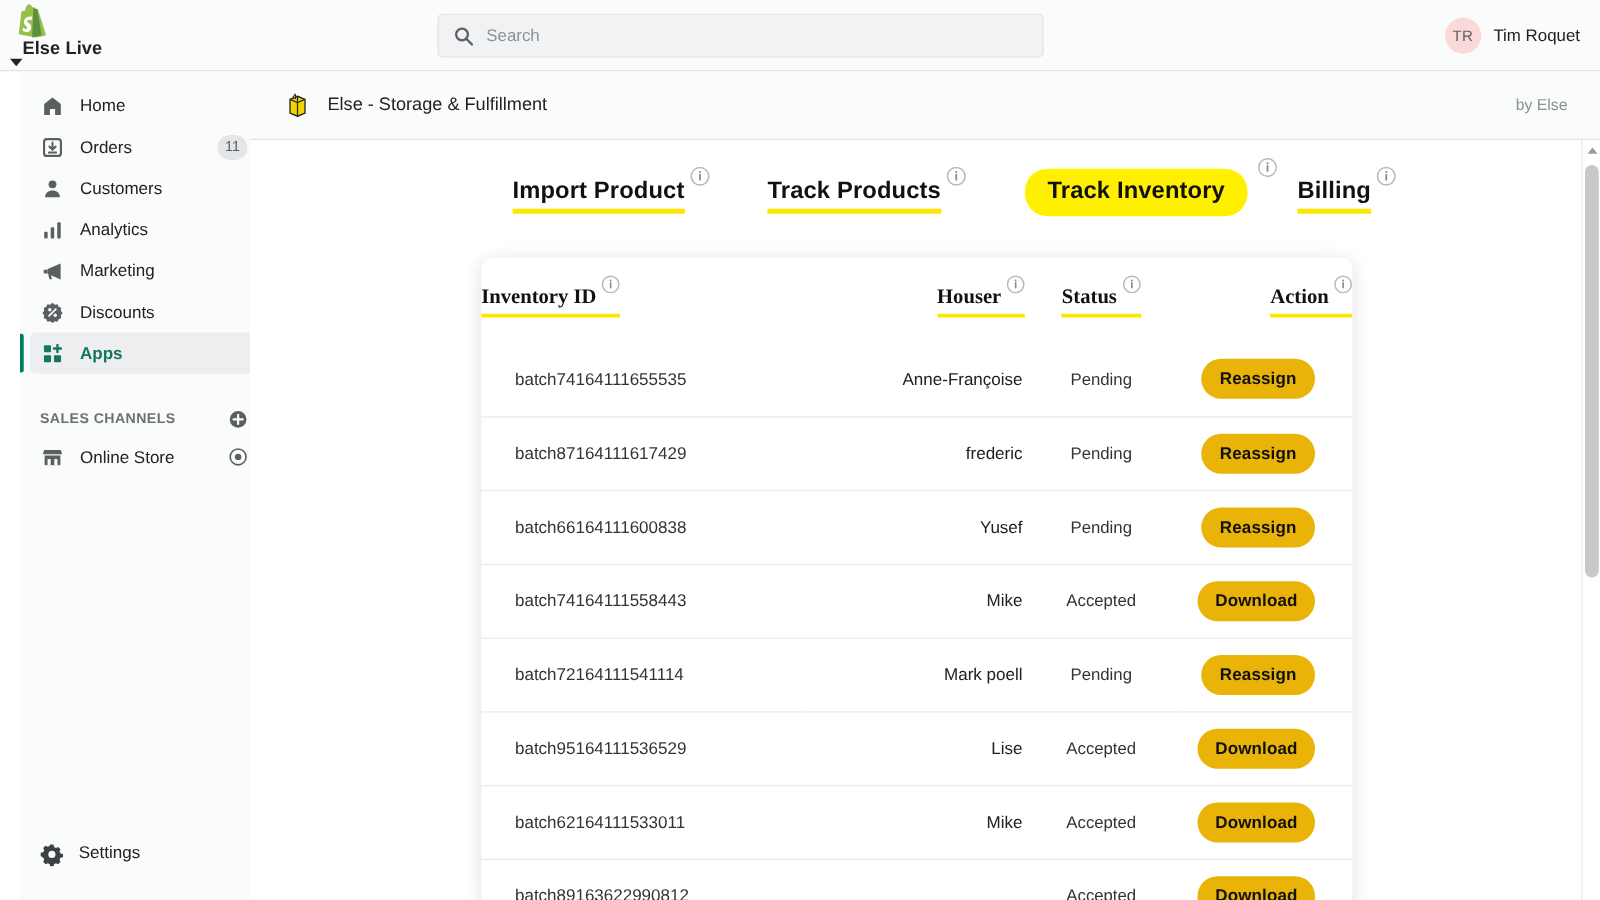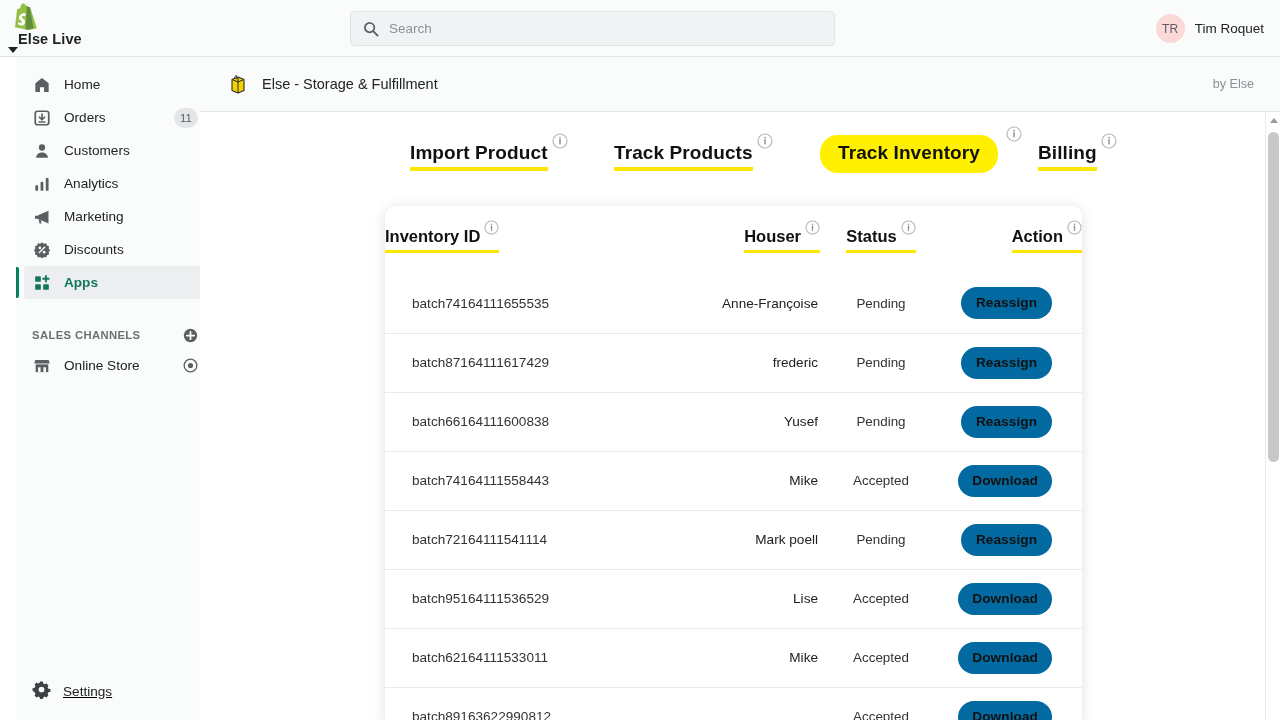--- a/index.html
+++ b/index.html
@@ -137,23 +137,22 @@
     color: #6d7175;
     letter-spacing: .35px;
     font-weight: 600;
   }
   .section-action { margin-left: auto; cursor: pointer; display: flex; }
 
   .settings-row {
     position: absolute;
     left: 0; bottom: 12px;
     width: 167px; height: 34px;
-    display: flex; align-items: center;
+    display: flex; align-items: flex-start;
     cursor: pointer;
-    text-decoration: underline;
   }
   .settings-row .nav-icon { margin-left: 16px; }
   .settings-row .nav-label { margin-left: 12px; font-size: 13.6px; color: #202223; }
 
   
   .app-header {
     position: absolute; left: 200px; top: 57px;
     width: 1080px; height: 55px;
     background: #fafbfb;
     border-bottom: 1px solid #e1e3e5;
@@ -253,20 +252,21 @@
     overflow: hidden;
   }
   .table { width: 100%; border-collapse: collapse; table-layout: fixed; }
   .table th {
     padding: 0;
     height: 68px;
     vertical-align: middle;
     font-weight: 700;
     font-size: 16.5px;
     color: #111111;
+    font-family: Liberation Serif, serif;
   }
   .th-inner {
     display: inline-flex; align-items: flex-start;
     padding-bottom: 4px;
     border-bottom: 3px solid #ffe600;
   }
   .th-inner .info-icon { margin-top: -7px; width: 15px; height: 15px; }
   .col-id   { width: 260px; padding-left: 27px; text-align: left; }
   .col-user { width: 175px; text-align: right; padding-right: 2px; }
   .col-stat { width: 122px; text-align: center; }
@@ -283,21 +283,21 @@
   td.col-id   { padding-left: 27px; text-align: left; }
   td.col-user { text-align: right; padding-right: 2px; color: #202020; }
   td.col-stat { text-align: center; font-size: 13.4px; }
   td.col-act  { text-align: right; padding-right: 30px; }
 
   .status-pending  { color: #5bc8f5; }
   .status-accepted { color: #4de64d; }
 
   .action-btn {
     display: inline-block;
-    background: #0369a1;
+    background: #eab308;
     color: #111111;
     border: none;
     border-radius: 16px;
     font-family: "Liberation Sans", sans-serif;
     font-size: 13.6px;
     font-weight: 700;
     padding: 8px 14px 9px 14px;
     min-width: 91px;
     cursor: pointer;
     letter-spacing: .1px;

